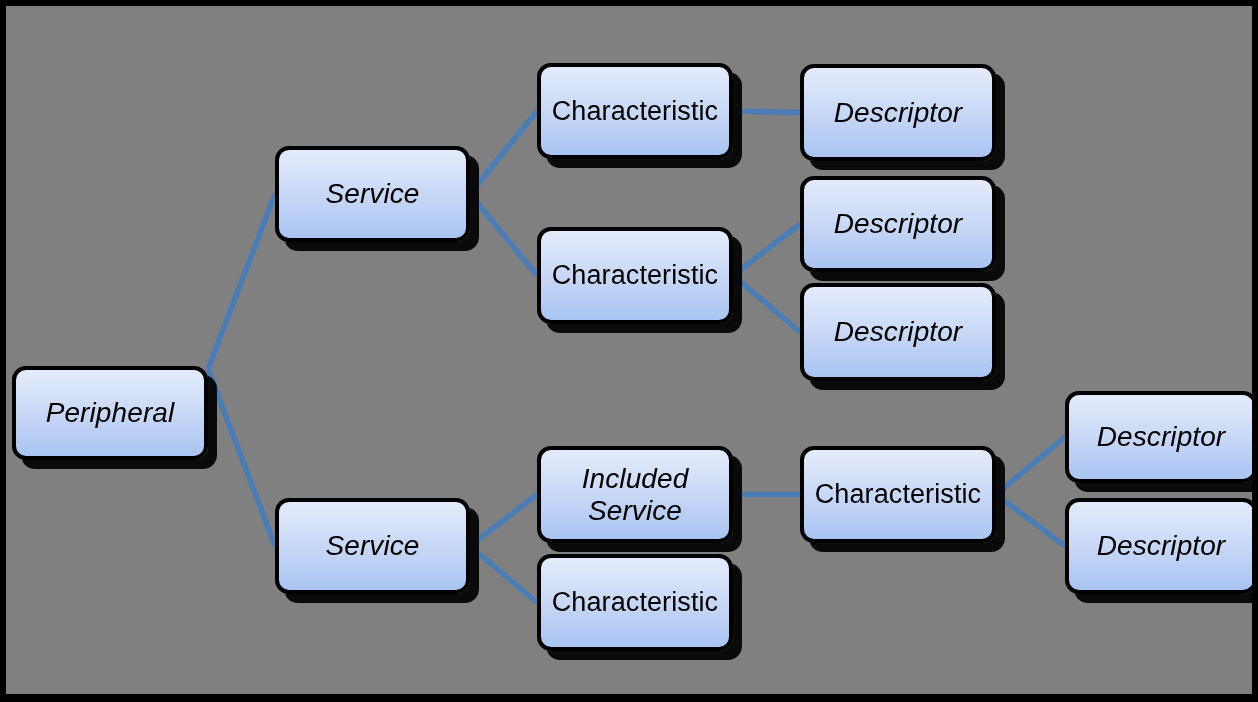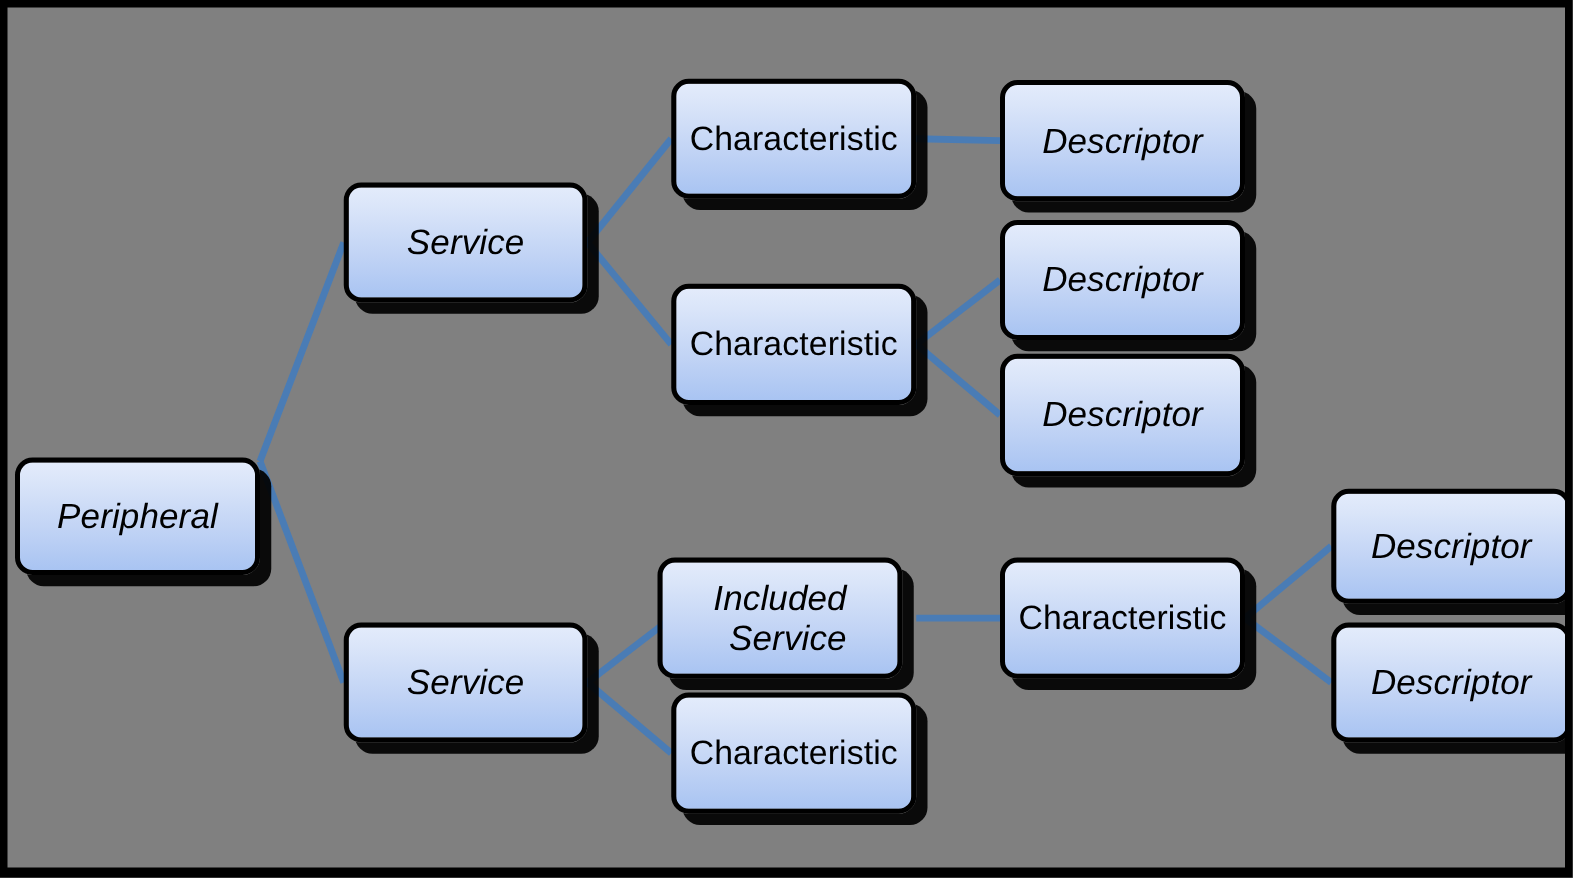--- a/index.html
+++ b/index.html
@@ -85,21 +85,21 @@
       </div>
       <div class="node f28" style="left: 794px; top: 170px; width: 196px; height: 96px;">
         <span class="label">Descriptor</span>
       </div>
       <div class="node f28" style="left: 794px; top: 277px; width: 196px; height: 98px;">
         <span class="label">Descriptor</span>
       </div>
       <div class="node f28" style="left: 269px; top: 492px; width: 195px; height: 96px;">
         <span class="label">Service</span>
       </div>
-      <div class="node f28" style="left: 520px; top: 440px; width: 196px; height: 97px; text-align: right;">
+      <div class="node f28" style="left: 531px; top: 440px; width: 196px; height: 97px;">
         <span class="label">Included
 Service</span>
       </div>
       <div class="node f27" style="left: 531px; top: 548px; width: 196px; height: 97px;">
         <span class="label">Characteristic</span>
       </div>
       <div class="node f27" style="left: 794px; top: 440px; width: 196px; height: 97px;">
         <span class="label">Characteristic</span>
       </div>
       <div class="node f28" style="left: 1059px; top: 385px; width: 192px; height: 92px;">

